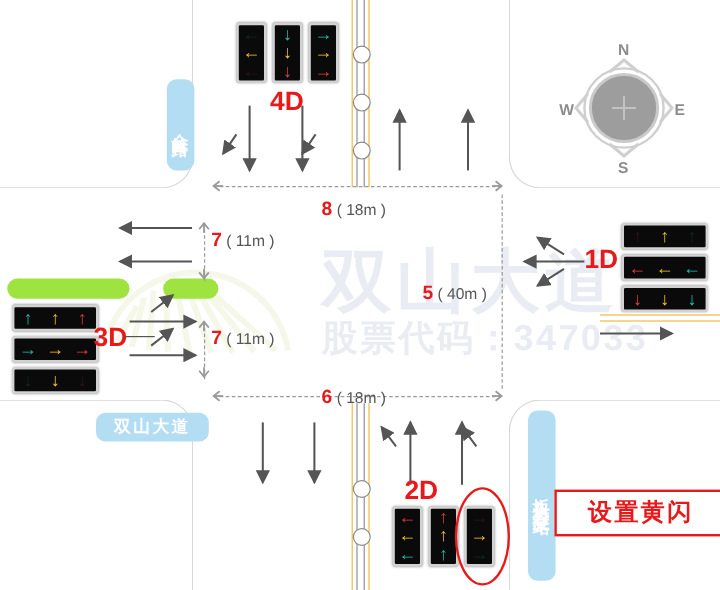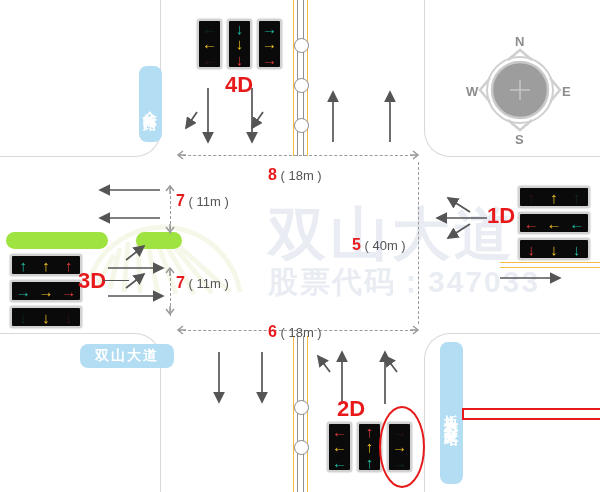--- a/index.html
+++ b/index.html
@@ -305,15 +305,16 @@
   </div>
   <div class="sig v" style="left:387px;top:422px;width:25px;height:50px;">
     <span class="lamp off" style="color:#e83b3b">→</span>
     <span class="lamp" style="color:#f3c220">→</span>
     <span class="lamp off" style="color:#1fbfa8">→</span>
   </div>
   <div class="dlabel" style="left:337px;top:396px;">2D</div>
   <div class="ellipse" style="left:379px;top:406px;width:42px;height:78px;"></div>
 
   <div class="notebox" style="left:462px;top:408px;width:128px;">
+    <div>设置黄闪</div>
   </div>
 
 </div>
 
 </body></html>

